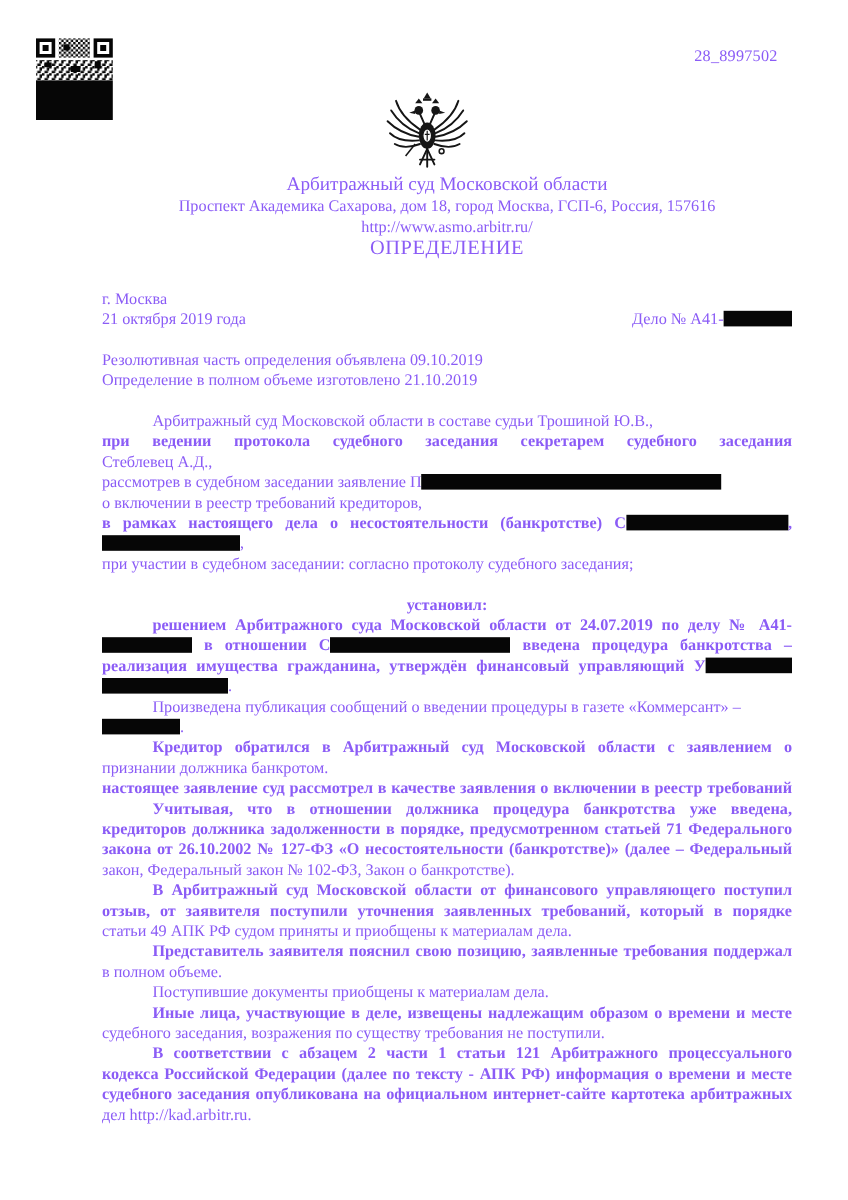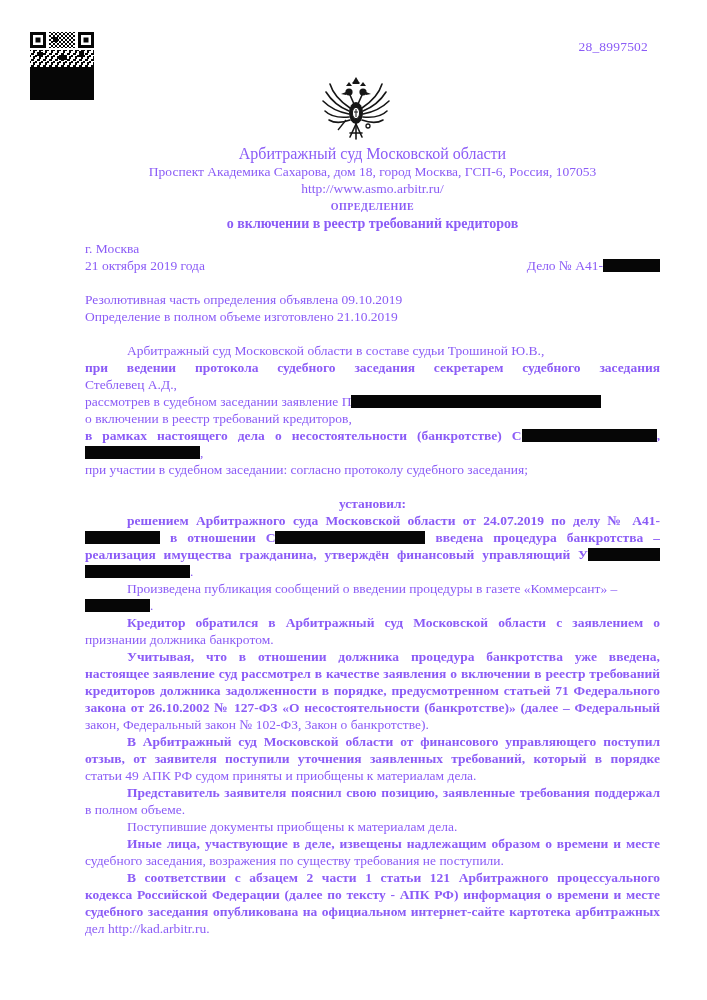--- a/index.html
+++ b/index.html
@@ -18,21 +18,21 @@
     font-size:13.5px;letter-spacing:.2px;
   }
   .emblem{position:absolute;left:319px;top:74px;width:74px;height:70px;}
   .letterhead{
     position:absolute;left:85px;top:144px;width:575px;
     text-align:center;line-height:17px;
   }
   .court{font-weight:normal;font-size:16px;line-height:19px;}
   .addr{font-size:13.5px;}
   .url{font-size:13.5px;}
-  .doctype{font-weight:bold;font-size:10px;margin-top:1px;letter-spacing:.5px;text-align:center;}
+  .doctype{font-weight:normal;font-size:17px;margin-top:1px;letter-spacing:.5px;text-align:center;}
   .docsub{font-weight:bold;font-size:14px;}
   .body-block{
     position:absolute;left:85px;top:240px;width:575px;
     font-size:13.5px;
   }
   .line{
     height:17px;line-height:17px;overflow:hidden;
     white-space:normal;
   }
   .line.center{text-align:center;}
@@ -123,24 +123,23 @@
       <ellipse cx="37" cy="39" rx="3.6" ry="5.6" fill="#ffffff" stroke="#161616" stroke-width="1"></ellipse>
       <path d="M37,35 L37,43 M35,38 L39,38" stroke="#161616" stroke-width="1"></path>
 
       <circle cx="49" cy="52" r="2" fill="none" stroke="#161616" stroke-width="1.3"></circle>
       <path d="M27,46 L19,56" stroke="#161616" stroke-width="1.3"></path>
     </svg>
   </div>
 
   <div class="letterhead">
     <div class="court">Арбитражный суд Московской области</div>
-    <div class="addr">Проспект Академика Сахарова, дом 18, город Москва, ГСП-6, Россия, 107053</div>
+    <div class="addr">Проспект Академика Сахарова, дом 18, город Москва, ГСП-6, Россия, 157616</div>
     <div class="url">http://www.asmo.arbitr.ru/</div>
     <div class="doctype">ОПРЕДЕЛЕНИЕ</div>
-    <div class="docsub">о включении в реестр требований кредиторов</div>
   </div>
 
   <div class="body-block">
       <div class="line"><span>г. Москва</span></div>
       <div class="line split">
         <span>21 октября 2019 года</span>
         <span class="gap"></span>
         <span>Дело № А41-</span>
         <span class="redact" style="width: 57px;"></span>
       </div>
@@ -159,22 +158,22 @@
       <div class="line"></div>
       <div class="line center bold"><span>установил:</span></div>
       <div class="line justify indent"><span>решением Арбитражного суда Московской области от 24.07.2019 по делу № А41-</span></div>
       <div class="line justify"><span class="redact" style="width: 75px;"></span><span> в отношении С</span><span class="redact" style="width: 150px;"></span><span> введена процедура банкротства –</span></div>
       <div class="line justify"><span>реализация имущества гражданина, утверждён финансовый управляющий У</span><span class="redact" style="width: 72px;"></span></div>
       <div class="line"><span class="redact" style="width: 105px;"></span><span>.</span></div>
       <div class="line indent"><span>Произведена публикация сообщений о введении процедуры в газете «Коммерсант» –</span></div>
       <div class="line"><span class="redact" style="width: 65px;"></span><span>.</span></div>
       <div class="line justify indent"><span>Кредитор обратился в Арбитражный суд Московской области с заявлением о</span></div>
       <div class="line"><span>признании должника банкротом.</span></div>
+      <div class="line justify"><span>настоящее заявление суд рассмотрел в качестве заявления о включении в реестр требований</span></div>
       <div class="line justify indent"><span>Учитывая, что в отношении должника процедура банкротства уже введена,</span></div>
-      <div class="line justify"><span>настоящее заявление суд рассмотрел в качестве заявления о включении в реестр требований</span></div>
       <div class="line justify"><span>кредиторов должника задолженности в порядке, предусмотренном статьей 71 Федерального</span></div>
       <div class="line justify"><span>закона от 26.10.2002 № 127-ФЗ «О несостоятельности (банкротстве)» (далее – Федеральный</span></div>
       <div class="line"><span>закон, Федеральный закон № 102-ФЗ, Закон о банкротстве).</span></div>
       <div class="line justify indent"><span>В Арбитражный суд Московской области от финансового управляющего поступил</span></div>
       <div class="line justify"><span>отзыв, от заявителя поступили уточнения заявленных требований, который в порядке</span></div>
       <div class="line"><span>статьи 49 АПК РФ судом приняты и приобщены к материалам дела.</span></div>
       <div class="line justify indent"><span>Представитель заявителя пояснил свою позицию, заявленные требования поддержал</span></div>
       <div class="line"><span>в полном объеме.</span></div>
       <div class="line indent"><span>Поступившие документы приобщены к материалам дела.</span></div>
       <div class="line justify indent"><span>Иные лица, участвующие в деле, извещены надлежащим образом о времени и месте</span></div>

